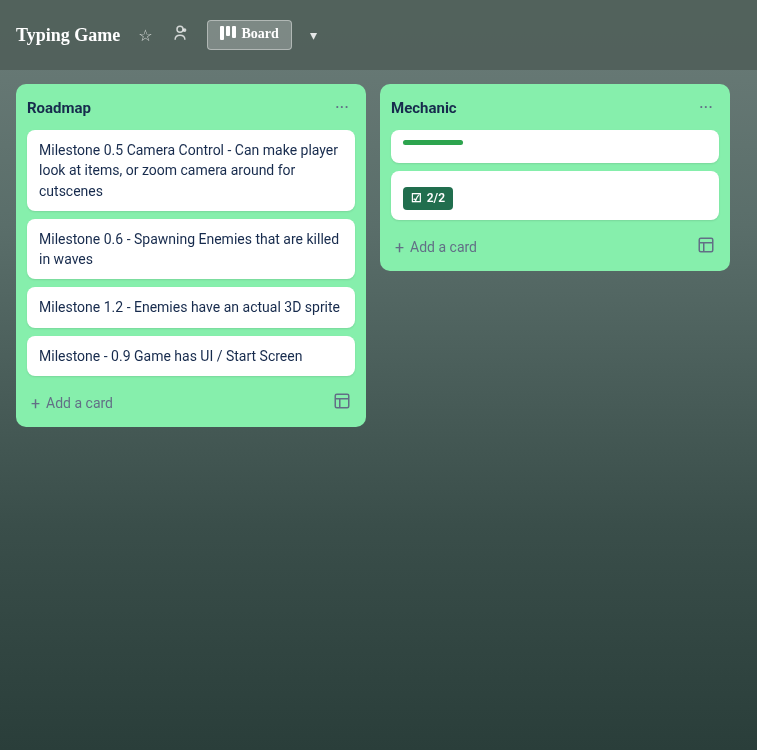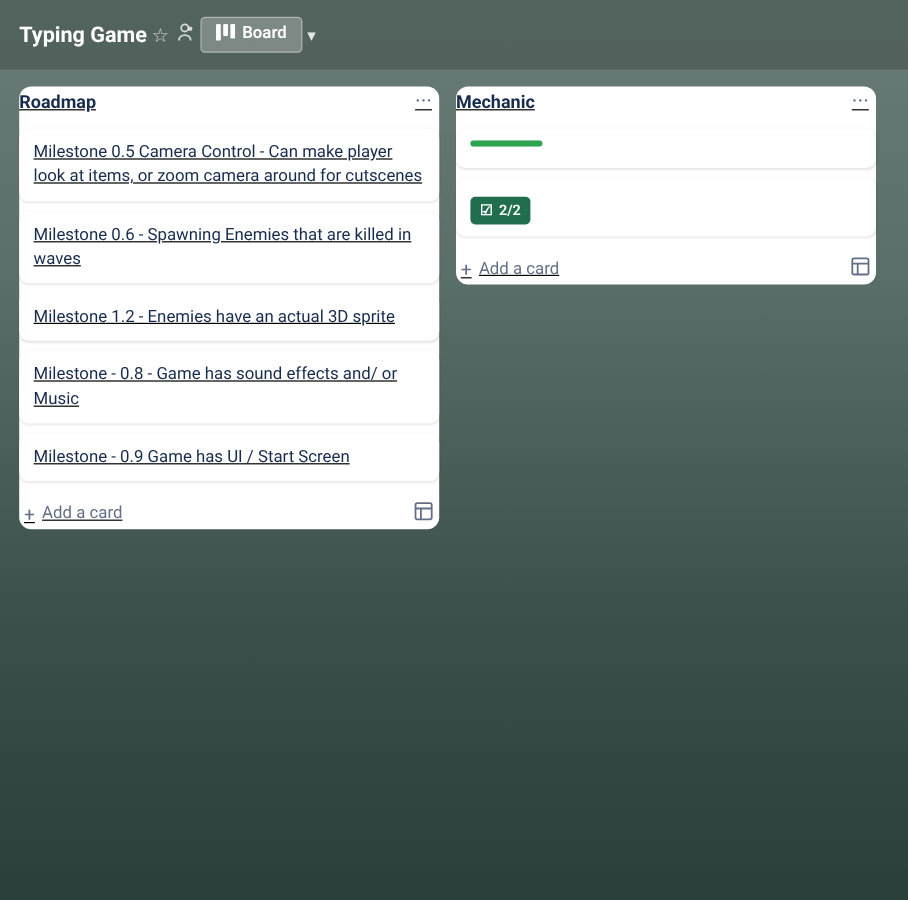--- a/index.html
+++ b/index.html
@@ -25,25 +25,26 @@
         #2a3e3a 100%
       );
       z-index: 0;
     }
 
     
     .header {
       position: relative;
       z-index: 10;
       background: rgba(80, 95, 90, 0.92);
-      height: 58px;
+      height: 70px;
       display: flex;
       align-items: center;
       padding: 0 16px;
-      gap: 4px;
+      gap: 18px;
+      font-family: Liberation Serif, serif;
     }
 
     .header-title {
       color: #fff;
       font-size: 18px;
       font-weight: 700;
     }
 
     .header-icon {
       color: rgba(255,255,255,0.75);
@@ -76,26 +77,25 @@
       position: relative;
       z-index: 10;
       display: flex;
       gap: 14px;
       padding: 14px 16px;
       align-items: flex-start;
     }
 
     
     .column {
-      background: #ffffff;
+      background: #86efac;
       border-radius: 10px;
       width: 350px;
-      padding: 0;
+      padding: 11px;
       flex-shrink: 0;
-      text-decoration: underline;
     }
 
     .column-header {
       display: flex;
       align-items: center;
       justify-content: space-between;
       margin-bottom: 10px;
     }
 
     .column-title {
@@ -217,21 +217,20 @@
 
 <div class="content">
 <div class="column">
       <div class="column-header">
         <span class="column-title">Roadmap</span>
         <span class="column-menu">···</span>
       </div>
       <div class="card"><span>Milestone 0.5 Camera Control - Can make player look at items, or zoom camera around for cutscenes</span></div>
       <div class="card"><span>Milestone 0.6 - Spawning Enemies that are killed in waves</span></div>
       <div class="card"><span>Milestone 1.2 - Enemies have an actual 3D sprite</span></div>
-      <div class="card"><span>Milestone - 0.8 - Game has sound effects and/ or Music</span></div>
       <div class="card"><span>Milestone - 0.9 Game has UI / Start Screen</span></div>
       <div class="add-card">
         <div class="add-card-left">
           <span class="add-card-icon">+</span>
           <span>Add a card</span>
         </div>
         <span class="add-card-template"><svg width="18" height="18" viewBox="0 0 24 24" fill="none" stroke="#626f86" stroke-width="2">
             <rect x="3" y="3" width="18" height="18" rx="2"></rect>
             <path d="M3 9h18M9 21V9"></path>
           </svg></span>

